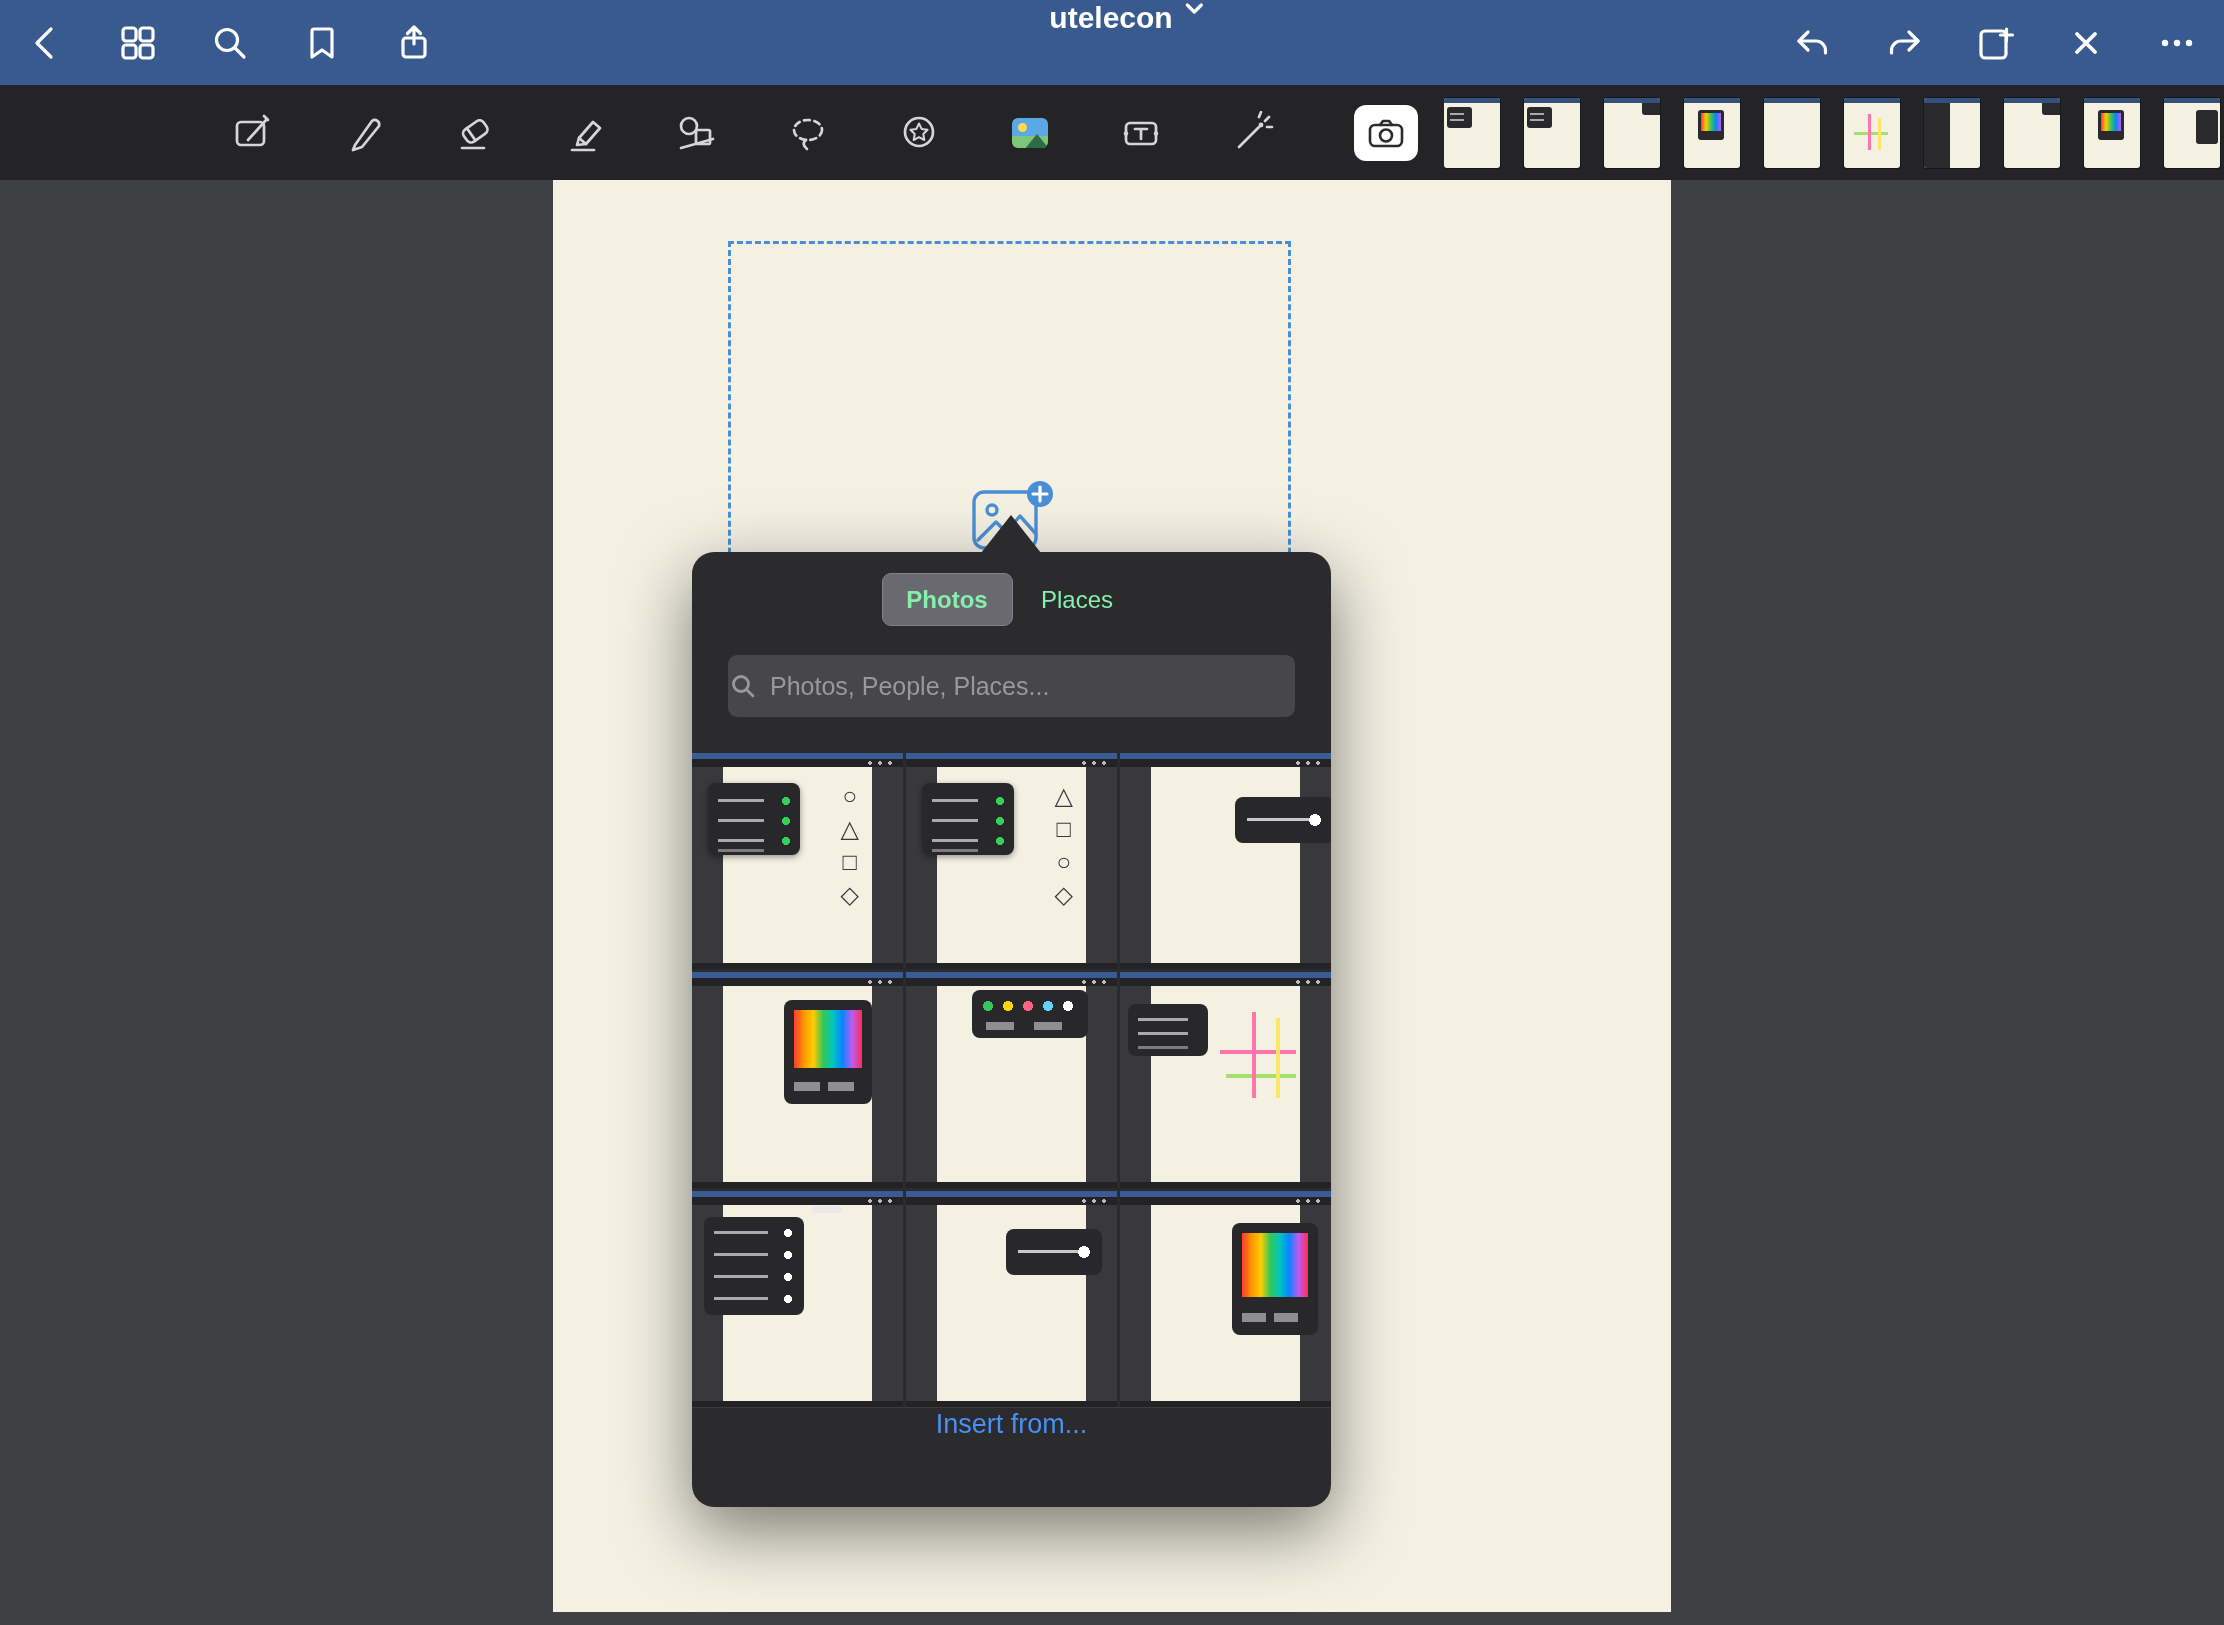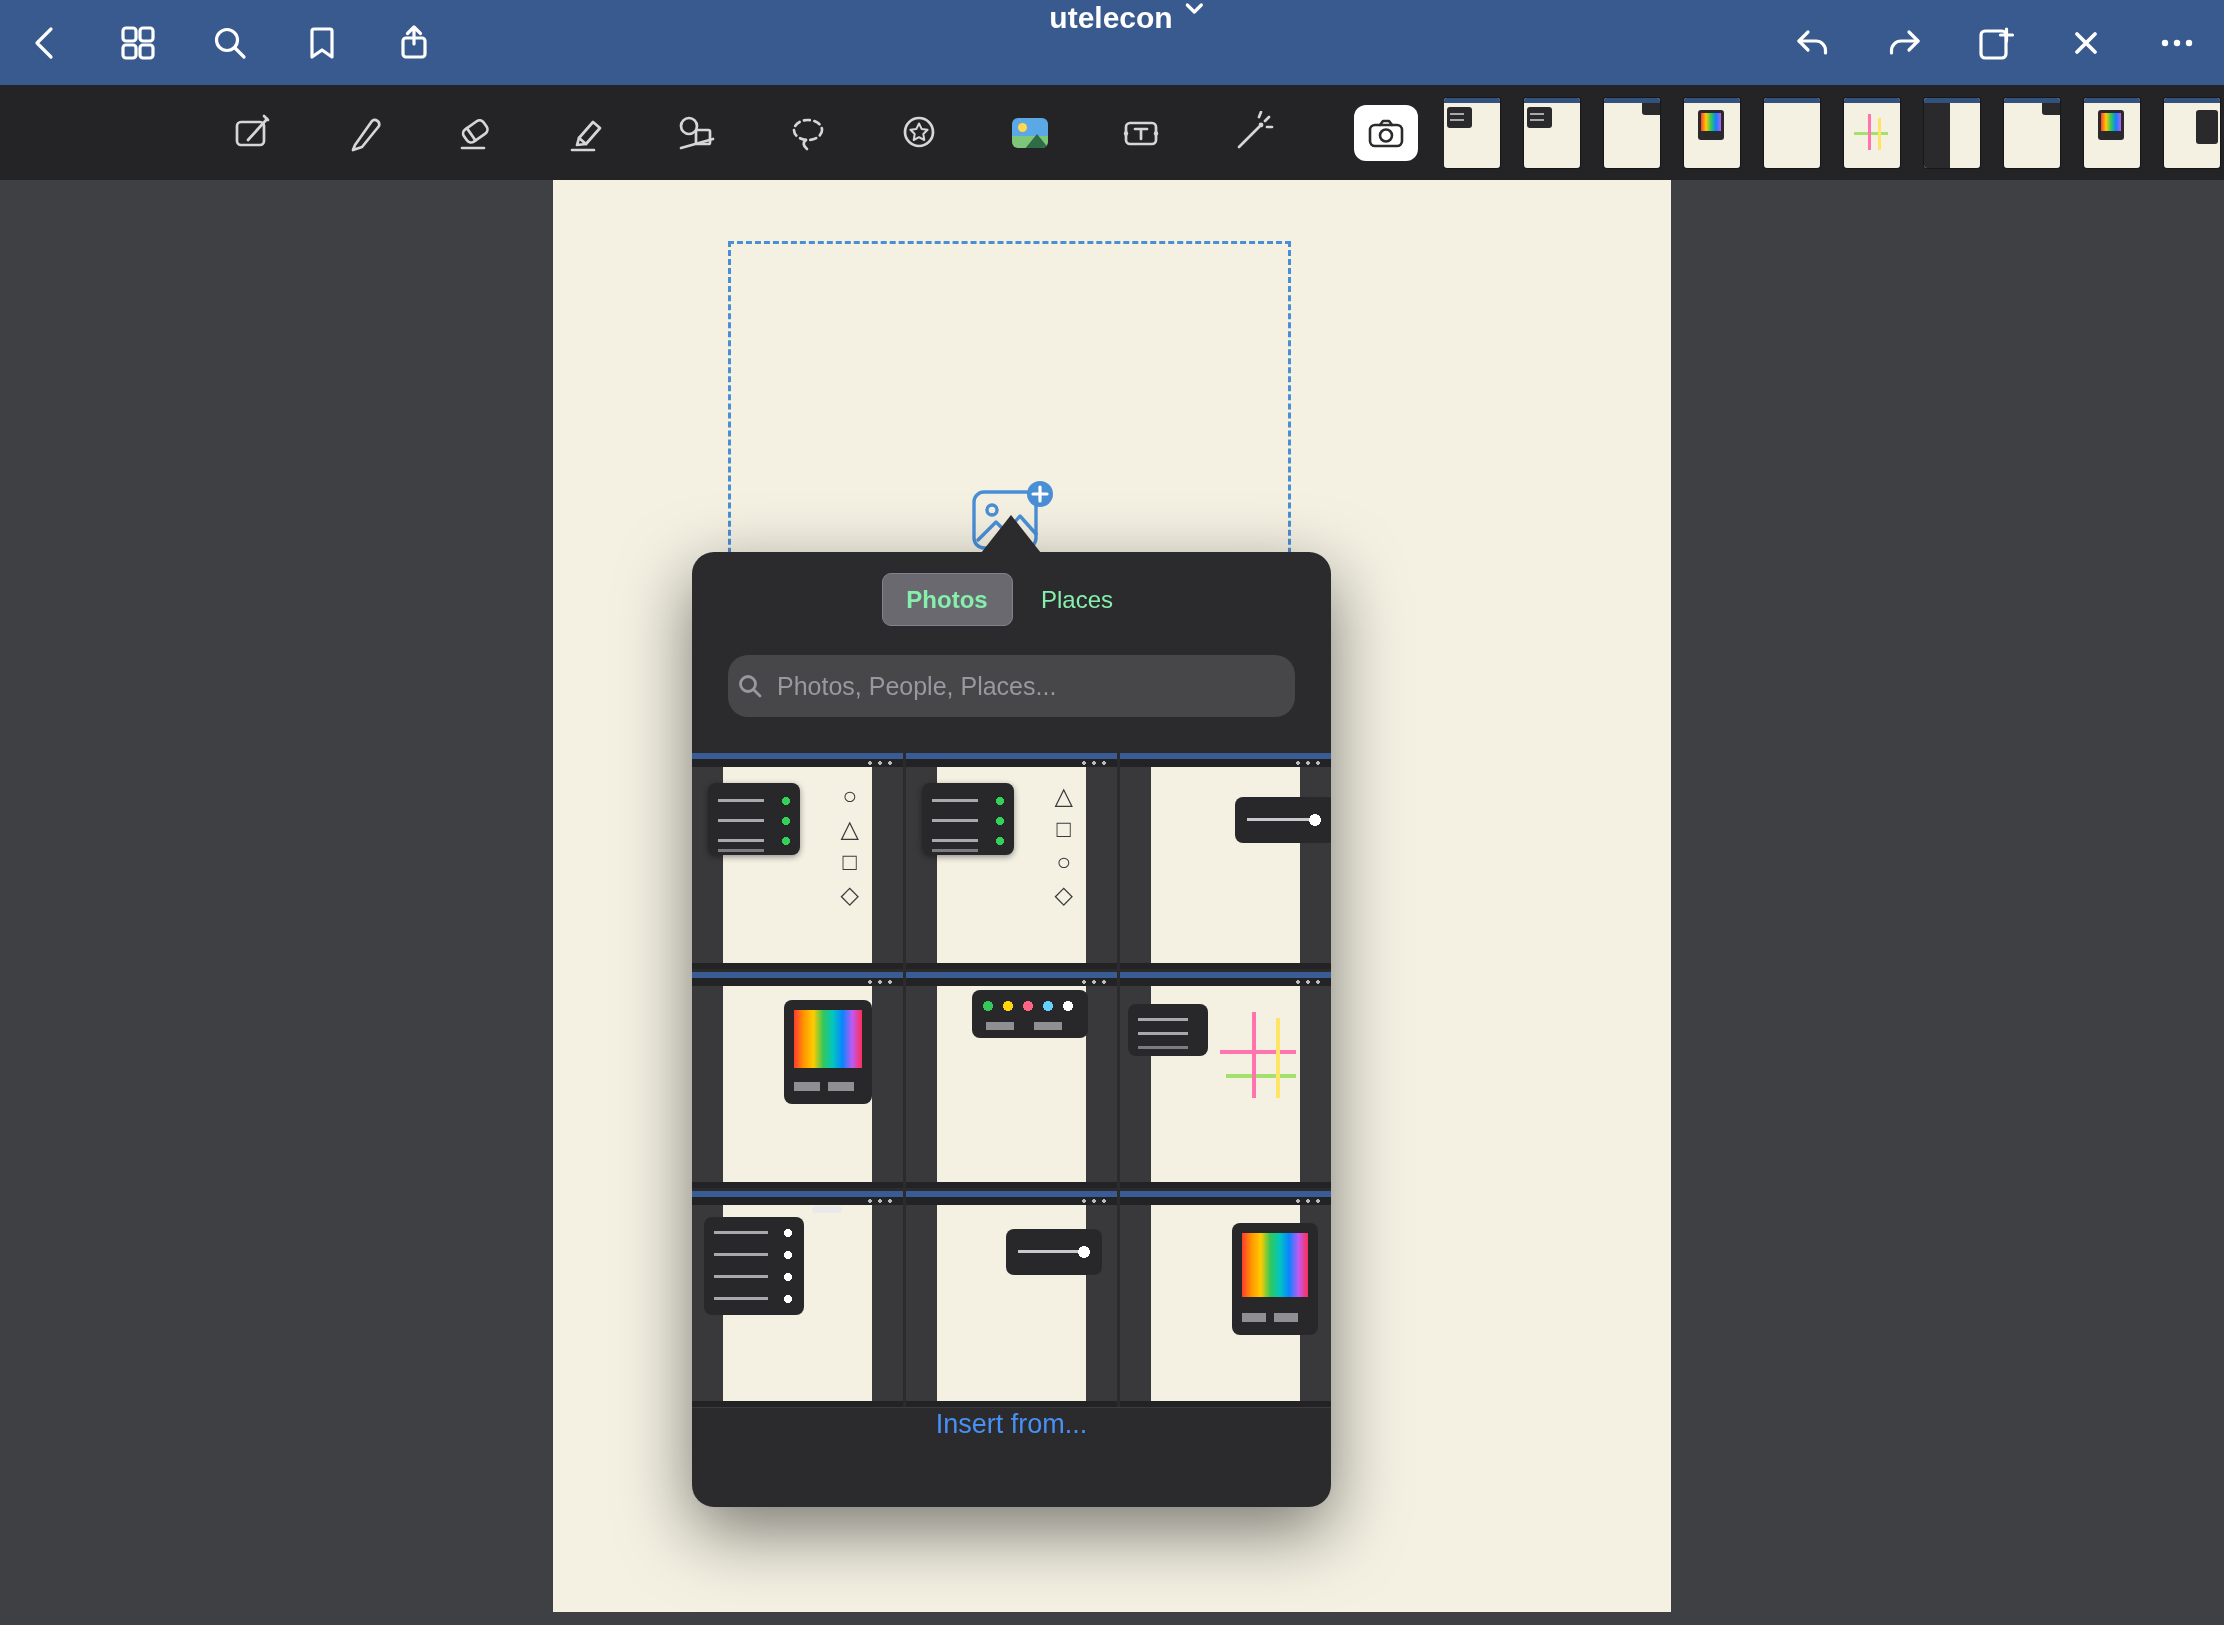--- a/index.html
+++ b/index.html
@@ -60,22 +60,22 @@
   
   .popover{position:absolute;left:692px;top:552px;width:639px;}
   .arrow{position:absolute;top:-37px;left:289px;width:0;height:0;
          border-left:30px solid transparent;border-right:30px solid transparent;
          border-bottom:38px solid var(--popover_bg,#2b2b2d);}
   .pop-body{width:639px;height:955px;background:var(--popover_bg,#2b2b2d);border-radius:22px;overflow:hidden;
             box-shadow:0 24px 70px rgba(0,0,0,.5);display:flex;flex-direction:column;}
   .segment{width:260px;margin:21px auto 0;display:flex;}
   .seg{flex:1;height:53px;background:none;border:0;color:#86efac;font-size:24px;font-weight:500;border-radius:9px;}
   .seg.selected{background:var(--segment_selected,#69696f);border:1px solid #82828a;font-weight:700;}
-  .searchbar{margin:29px 36px 0;height:62px;background:var(--popover_field,#47474a);border-radius:20px;
-             display:flex;align-items:center;padding:0 9px;gap:12px;}
+  .searchbar{margin:29px 36px 0;height:62px;background:var(--popover_field,#47474a);border-radius:9px;
+             display:flex;align-items:center;padding:0 2px;gap:12px;}
   .searchbar svg{stroke:var(--placeholder_text,#98989e);fill:none;stroke-width:2.8;stroke-linecap:round;flex:0 0 auto;}
   .searchbar input{flex:1;background:none;border:0;outline:none;font-size:25px;color:#e8e8ea;}
   .searchbar input::placeholder{color:var(--placeholder_text,#98989e);}
   .grid{margin-top:36px;display:grid;grid-template-columns:repeat(3,1fr);grid-auto-rows:216px;gap:3px;}
   .insert-bar{flex:1;display:flex;align-items:flex-start;justify-content:center;border-top:1px solid rgba(255,255,255,.08);}
   .insert-bar button{background:none;border:0;color:var(--accent_blue,#4790f4);font-size:27px;}
 
   
   .cell{position:relative;background:#39393b;overflow:hidden;}
   .m-nav{position:absolute;top:0;left:0;right:0;height:6px;background:#3a5c94;}

